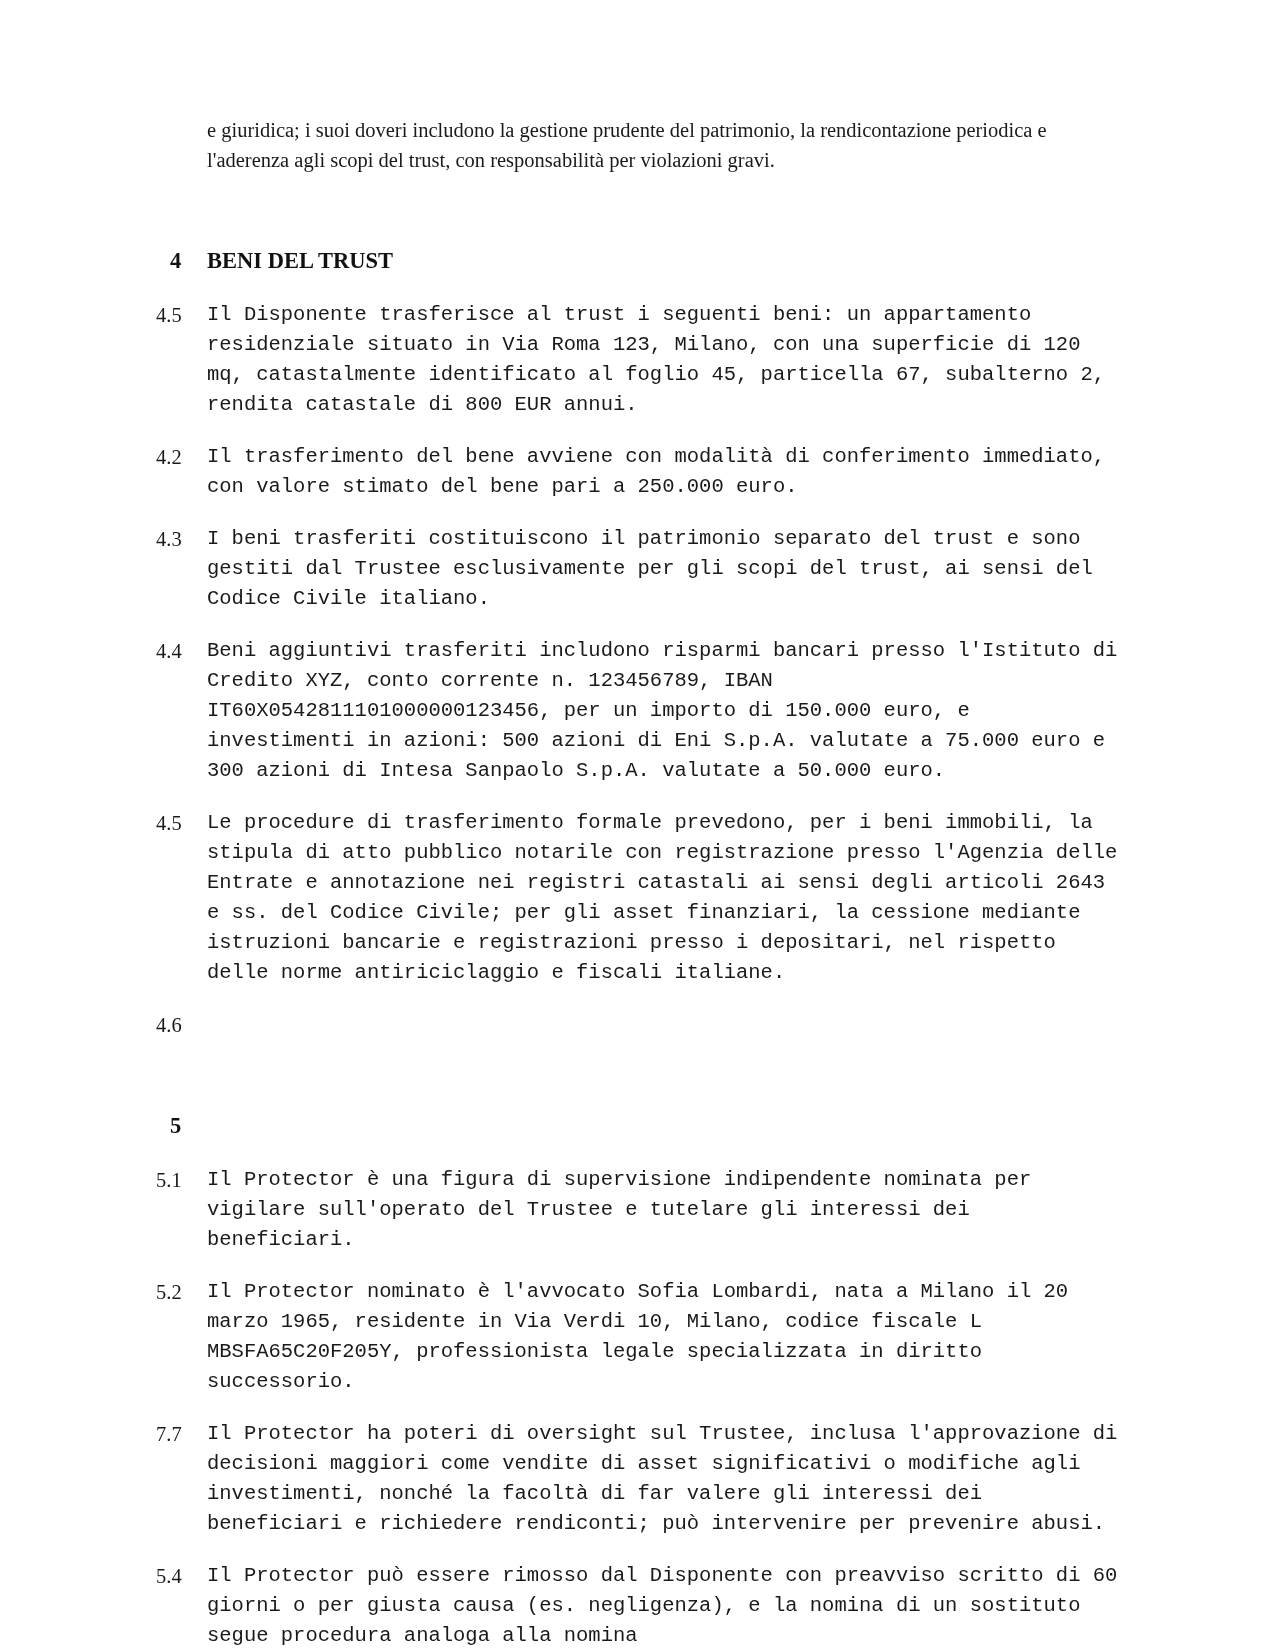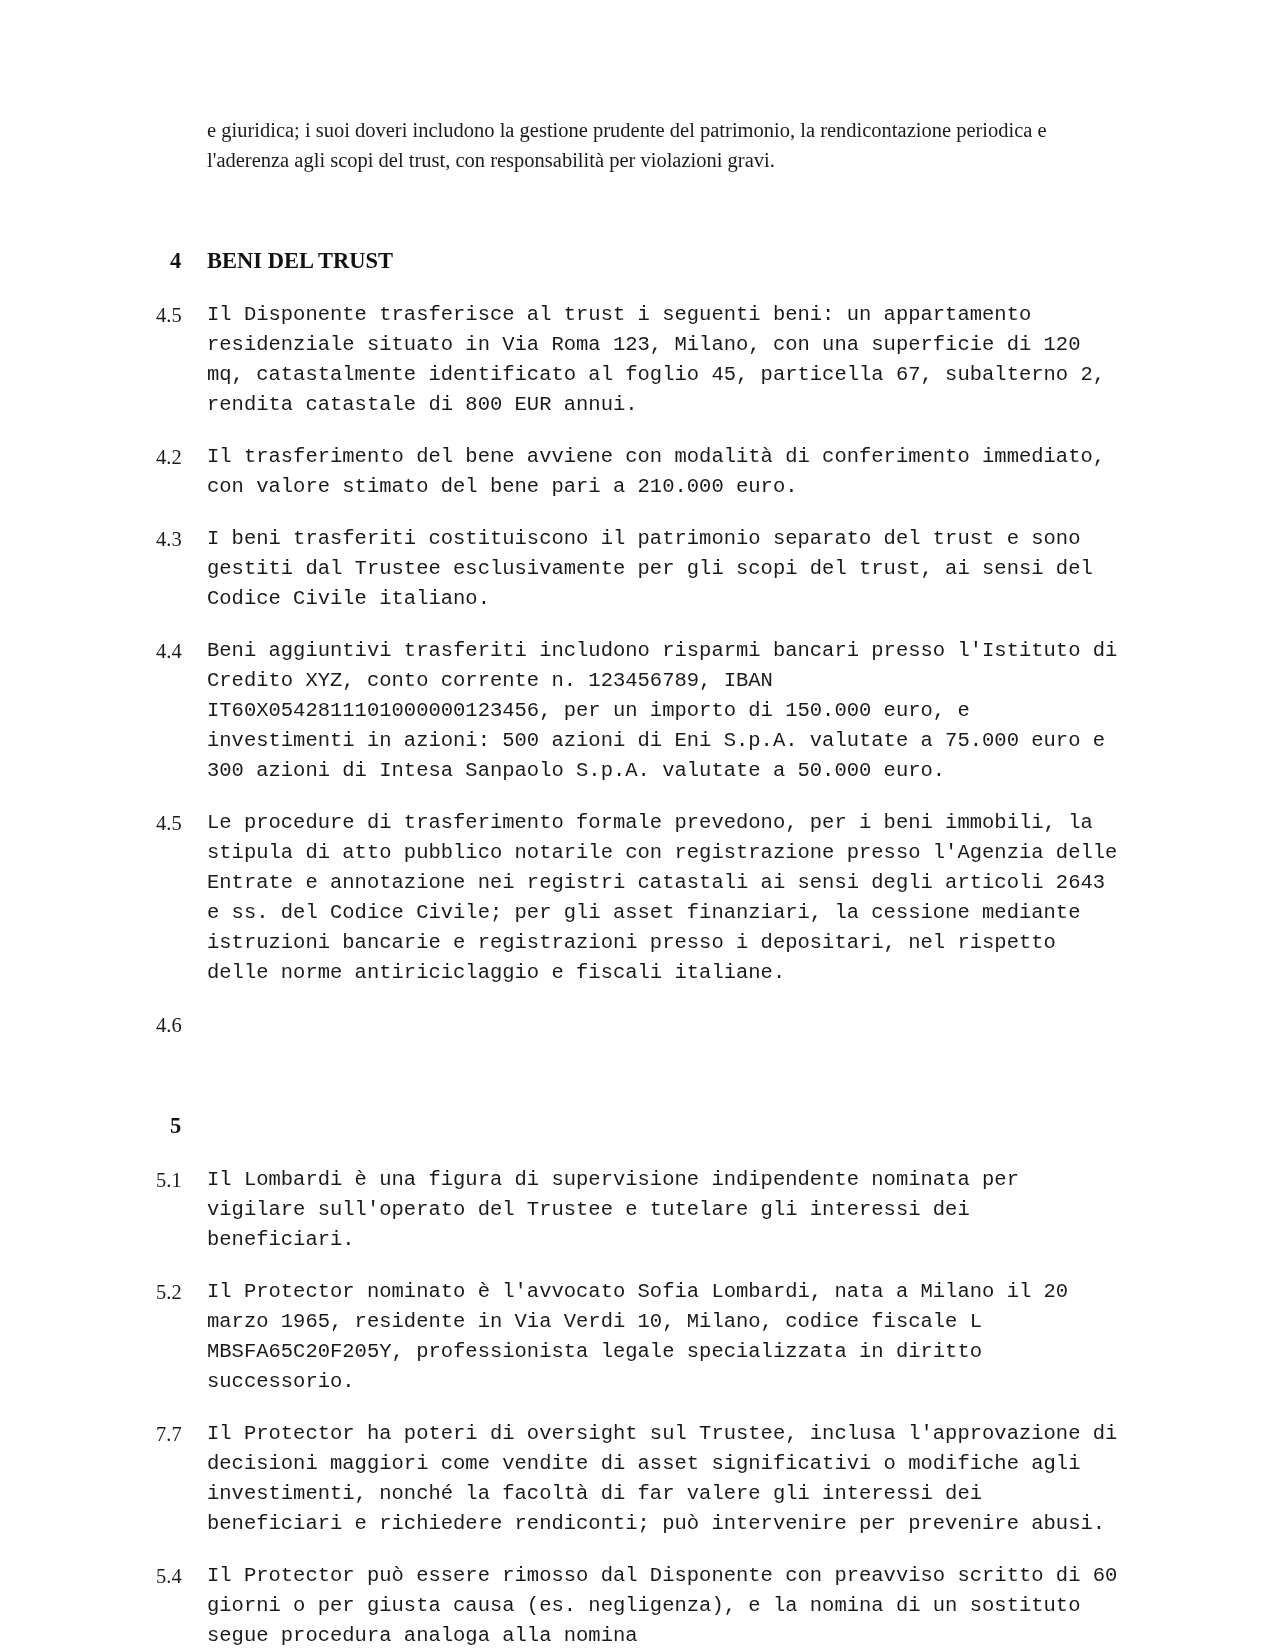--- a/index.html
+++ b/index.html
@@ -66,21 +66,21 @@
     <span class="h-title">BENI DEL TRUST</span>
   </div>
 
   <div class="clause">
     <span class="c-num">4.5</span>
     <p class="c-text">Il Disponente trasferisce al trust i seguenti beni: un appartamento residenziale situato in Via Roma 123, Milano, con una superficie di 120 mq, catastalmente identificato al foglio 45, particella 67, subalterno 2, rendita catastale di 800 EUR annui.</p>
   </div>
 
   <div class="clause">
     <span class="c-num">4.2</span>
-    <p class="c-text">Il trasferimento del bene avviene con modalità di conferimento immediato, con valore stimato del bene pari a 210.000 euro.</p>
+    <p class="c-text">Il trasferimento del bene avviene con modalità di conferimento immediato, con valore stimato del bene pari a 250.000 euro.</p>
   </div>
 
   <div class="clause">
     <span class="c-num">4.3</span>
     <p class="c-text">I beni trasferiti costituiscono il patrimonio separato del trust e sono gestiti dal Trustee esclusivamente per gli scopi del trust, ai sensi del Codice Civile italiano.</p>
   </div>
 
   <div class="clause">
     <span class="c-num">4.4</span>
     <p class="c-text">Beni aggiuntivi trasferiti includono risparmi bancari presso l'Istituto di Credito XYZ, conto corrente n. 123456789, IBAN IT60X0542811101000000123456, per un importo di 150.000 euro, e investimenti in azioni: 500 azioni di Eni S.p.A. valutate a 75.000 euro e 300 azioni di Intesa Sanpaolo S.p.A. valutate a 50.000 euro.</p>
@@ -94,21 +94,21 @@
   <div class="clause">
     <span class="c-num">4.6</span>
   </div>
 
   <div class="section-heading">
     <span class="h-num">5</span>
   </div>
 
   <div class="clause">
     <span class="c-num">5.1</span>
-    <p class="c-text">Il Lombardi è una figura di supervisione indipendente nominata per vigilare sull'operato del Trustee e tutelare gli interessi dei beneficiari.</p>
+    <p class="c-text">Il Protector è una figura di supervisione indipendente nominata per vigilare sull'operato del Trustee e tutelare gli interessi dei beneficiari.</p>
   </div>
 
   <div class="clause">
     <span class="c-num">5.2</span>
     <p class="c-text">Il Protector nominato è l'avvocato Sofia Lombardi, nata a Milano il 20 marzo 1965, residente in Via Verdi 10, Milano, codice fiscale L MBSFA65C20F205Y, professionista legale specializzata in diritto successorio.</p>
   </div>
 
   <div class="clause">
     <span class="c-num">7.7</span>
     <p class="c-text">Il Protector ha poteri di oversight sul Trustee, inclusa l'approvazione di decisioni maggiori come vendite di asset significativi o modifiche agli investimenti, nonché la facoltà di far valere gli interessi dei beneficiari e richiedere rendiconti; può intervenire per prevenire abusi.</p>

